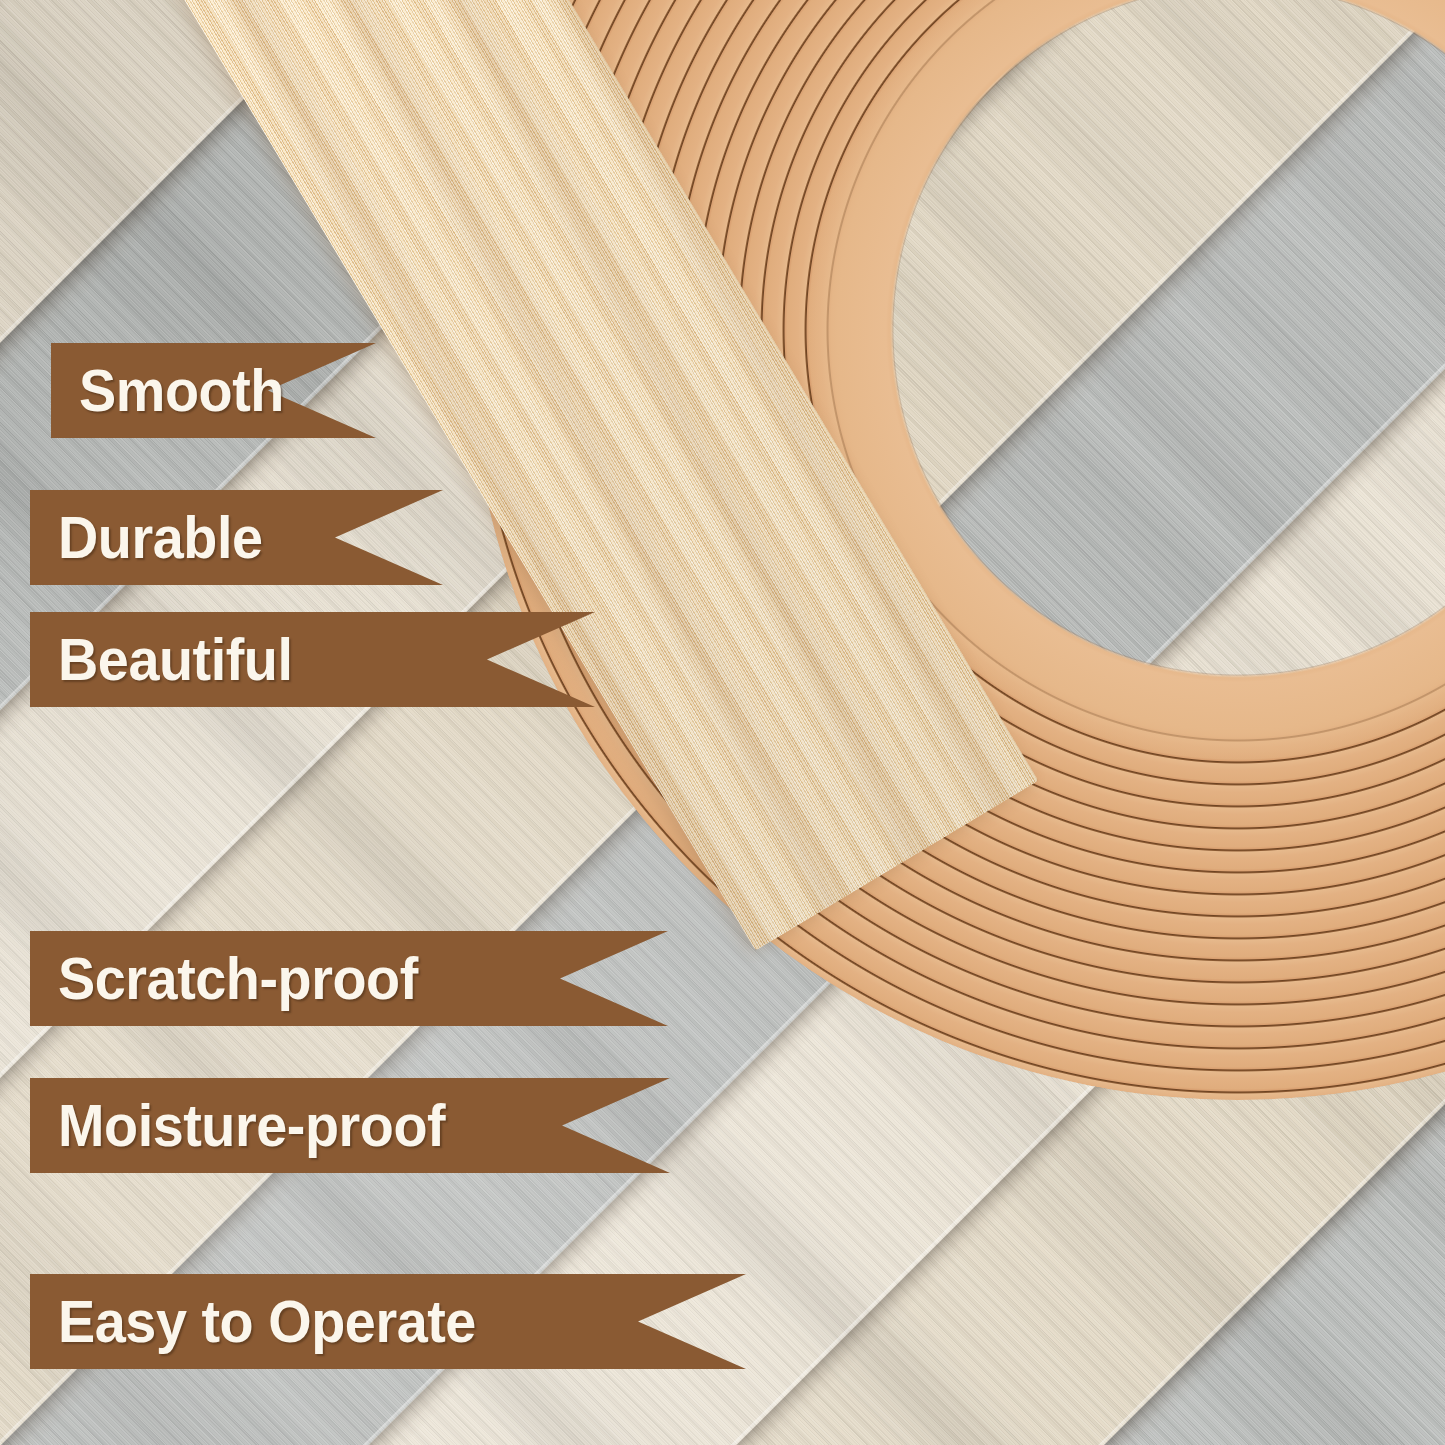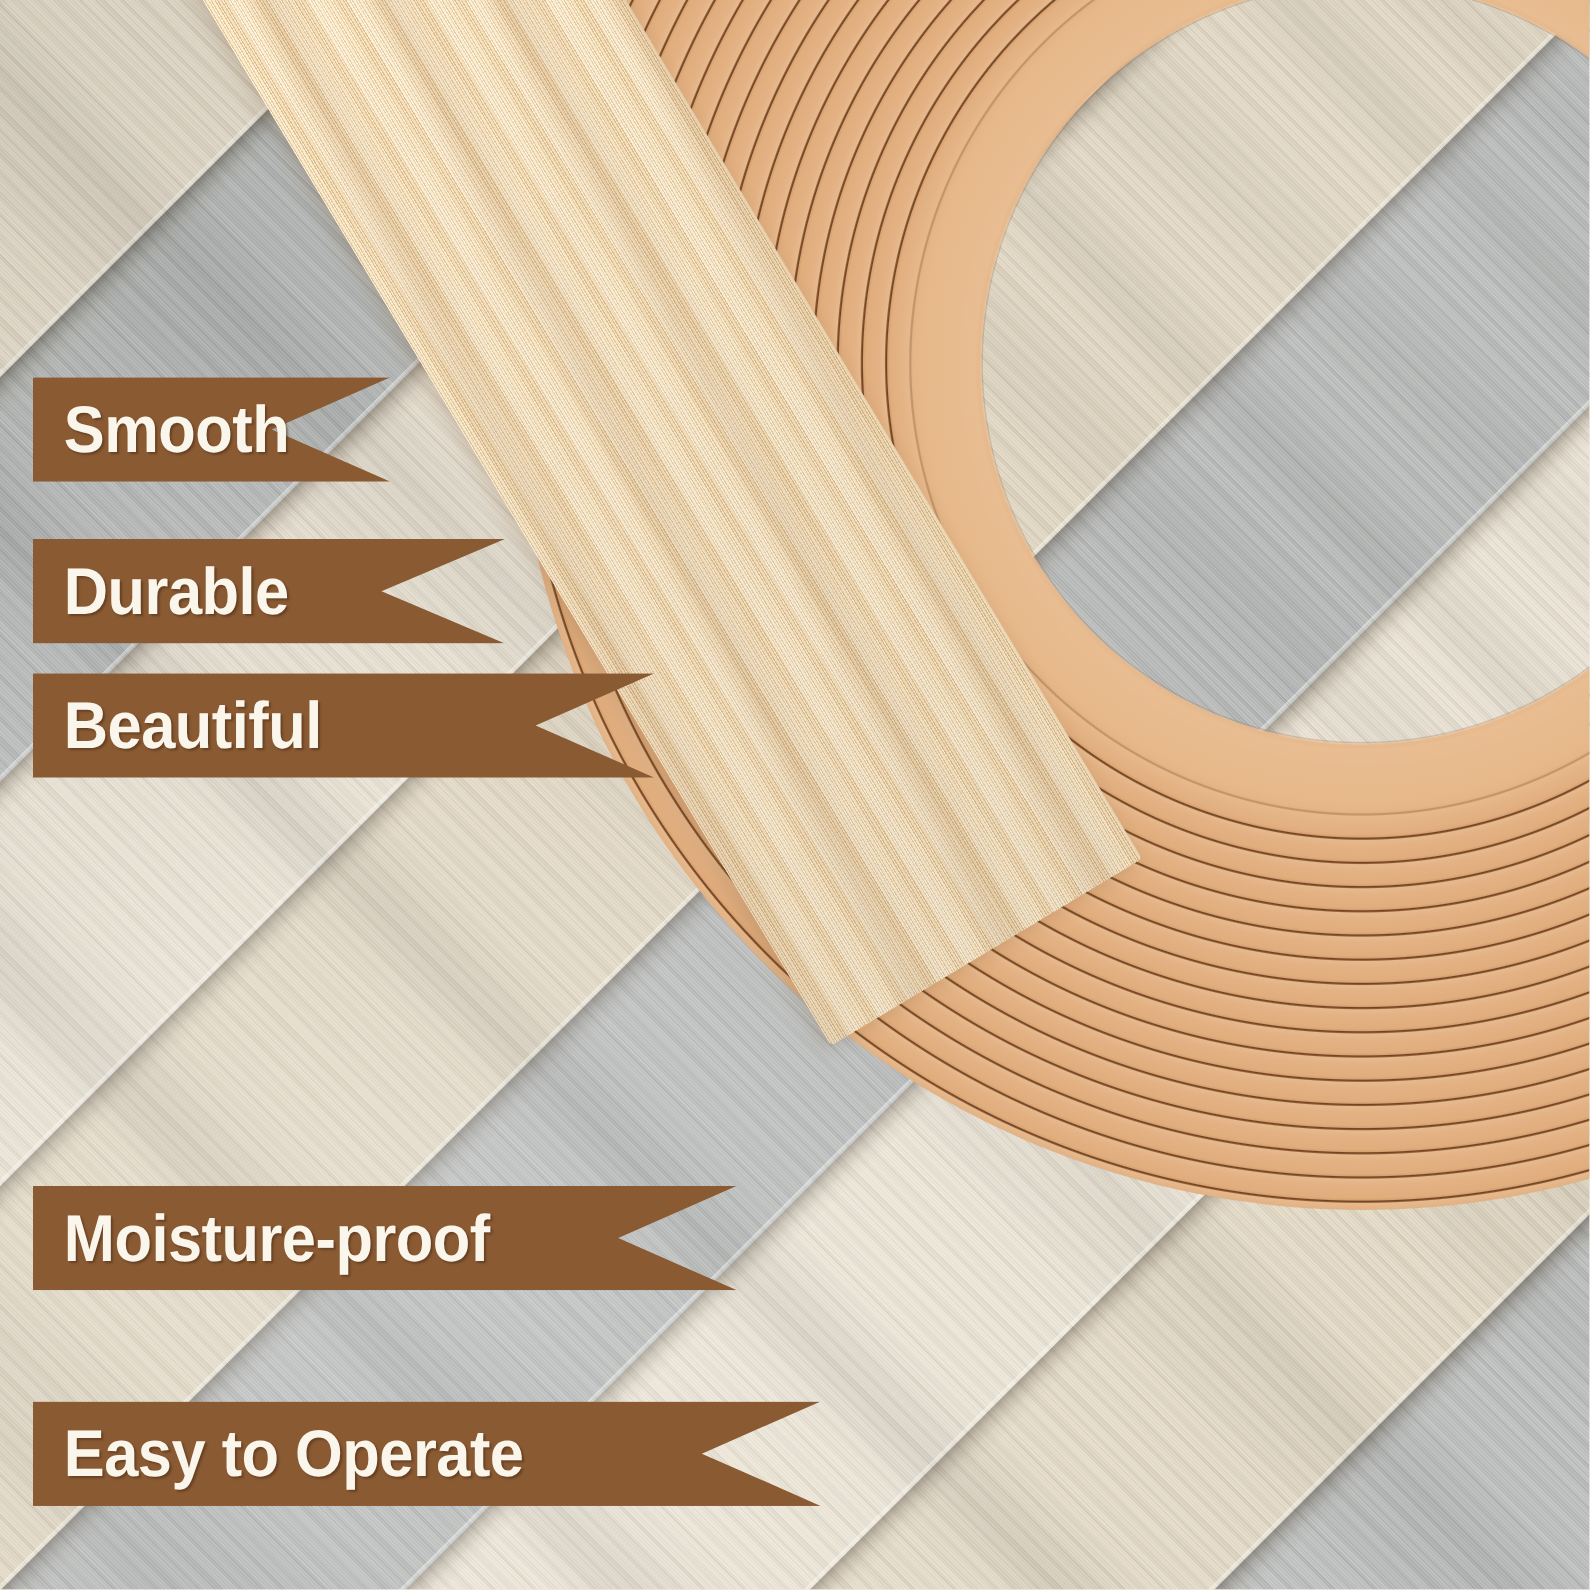--- a/index.html
+++ b/index.html
@@ -334,32 +334,36 @@
 
   <div class="roll-clip">
     <div class="roll-wrap">
       <div class="roll"></div>
       <div class="roll-collar"></div>
       <div class="tape-end"></div>
     </div>
   </div>
 
   <div class="banners" id="banner-list">
-      <div class="banner" style="top: 343px; width: 325px;">
+      <div class="banner" style="top: 343px; width: 325px; margin-left: 21px;">
         <div class="banner-shape" style="background: rgb(138, 90, 51); clip-path: polygon(0% 0%, 100% 0%, 66.77% 50%, 100% 100%, 0% 100%);"></div>
         <div class="banner-label" style="color: rgb(251, 246, 236);">Smooth</div>
       </div>
-      <div class="banner" style="top: 490px; width: 413px; padding-left: 16px;">
+      <div class="banner" style="top: 490px; width: 413px;">
         <div class="banner-shape" style="background: rgb(138, 90, 51); clip-path: polygon(0% 0%, 100% 0%, 73.85% 50%, 100% 100%, 0% 100%);"></div>
         <div class="banner-label" style="color: rgb(251, 246, 236);">Durable</div>
       </div>
       <div class="banner" style="top: 612px; width: 565px;">
         <div class="banner-shape" style="background: rgb(138, 90, 51); clip-path: polygon(0% 0%, 100% 0%, 80.88% 50%, 100% 100%, 0% 100%);"></div>
         <div class="banner-label" style="color: rgb(251, 246, 236);">Beautiful</div>
       </div>
+      <div class="banner" style="top: 931px; width: 638px;">
+        <div class="banner-shape" style="background: rgb(138, 90, 51); clip-path: polygon(0% 0%, 100% 0%, 83.07% 50%, 100% 100%, 0% 100%);"></div>
+        <div class="banner-label" style="color: rgb(251, 246, 236);">Scratch-proof</div>
+      </div>
       <div class="banner" style="top: 1078px; width: 640px; text-decoration: underline;">
         <div class="banner-shape" style="background: rgb(138, 90, 51); clip-path: polygon(0% 0%, 100% 0%, 83.13% 50%, 100% 100%, 0% 100%);"></div>
         <div class="banner-label" style="color: rgb(251, 246, 236);">Moisture-proof</div>
       </div>
       <div class="banner" style="top: 1274px; width: 716px;">
         <div class="banner-shape" style="background: rgb(138, 90, 51); clip-path: polygon(0% 0%, 100% 0%, 84.92% 50%, 100% 100%, 0% 100%);"></div>
         <div class="banner-label" style="color: rgb(251, 246, 236);">Easy to Operate</div>
       </div>
     </div>
 

